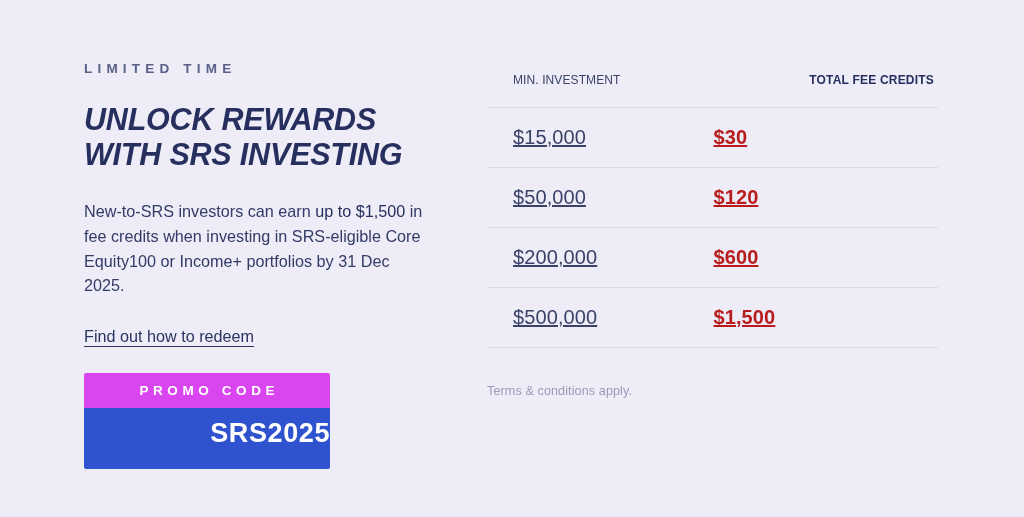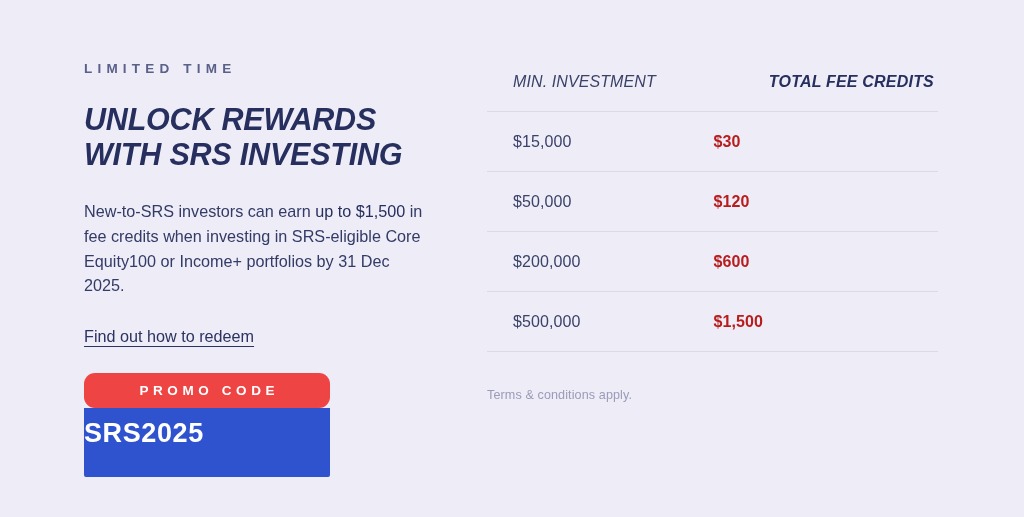--- a/index.html
+++ b/index.html
@@ -81,81 +81,80 @@
   
   .promo-box {
     position: absolute;
     left: 84px;
     top: 373px;
     width: 246px;
     border-radius: 2px;
     overflow: hidden;
   }
   .promo-label {
-    background: #ef4444;
+    background: #d946ef;
     color: #ffffff;
     font-size: 13.5px;
     font-weight: 600;
     letter-spacing: 4.6px;
     text-align: center;
     padding: 11px 0 10px 0;
     line-height: 1;
     box-sizing: border-box;
     text-indent: 4.6px;
-    border-radius: 11px;
   }
   .promo-code {
     background: #2f53cf;
     color: #ffffff;
     font-size: 27px;
     font-weight: 700;
     letter-spacing: 0.6px;
-    text-align: left;
-    padding: 11px 0 30px 0;
+    text-align: right;
+    padding: 11px 0 22px 0;
     line-height: 1.05;
     box-sizing: border-box;
   }
 
   
   .table-wrap {
     position: absolute;
     left: 487px;
     top: 74px;
     width: 451px;
   }
   .fee-table {
     width: 100%;
     border-collapse: collapse;
     table-layout: fixed;
   }
   .fee-table th {
     padding: 0 0 21px 0;
-    font-size: 16px;
+    font-size: 12px;
     line-height: 1;
     vertical-align: bottom;
-    font-style: italic;
   }
   .fee-table th.col-left {
     text-align: left;
     font-weight: 400;
     color: #3b4268;
     padding-left: 26px;
     letter-spacing: 0.1px;
   }
   .fee-table th.col-right {
     text-align: right;
     font-weight: 700;
     color: #262f5e;
     padding-right: 4px;
     letter-spacing: 0.2px;
   }
   .fee-table td {
     border-top: 1.4px solid #dadbe9;
     height: 57px;
-    font-size: 16px;
+    font-size: 20px;
+    text-decoration: underline;
   }
   .fee-table td.col-left {
     text-align: left;
     font-weight: 400;
     color: #3b4268;
     padding-left: 26px;
     letter-spacing: 0.1px;
   }
   .fee-table td.col-right {
     text-align: left;

